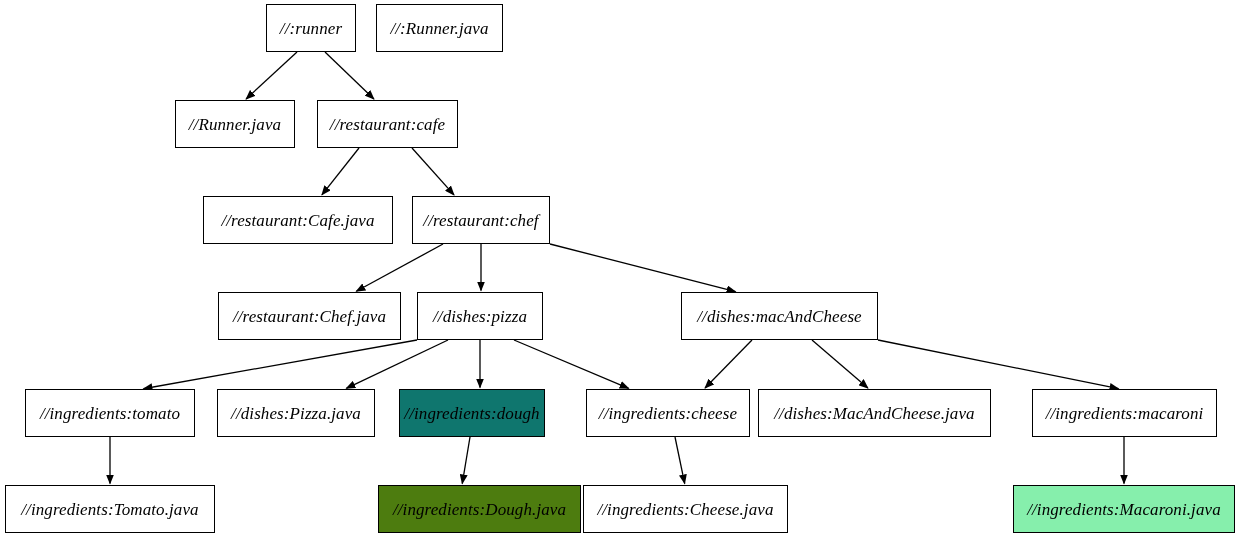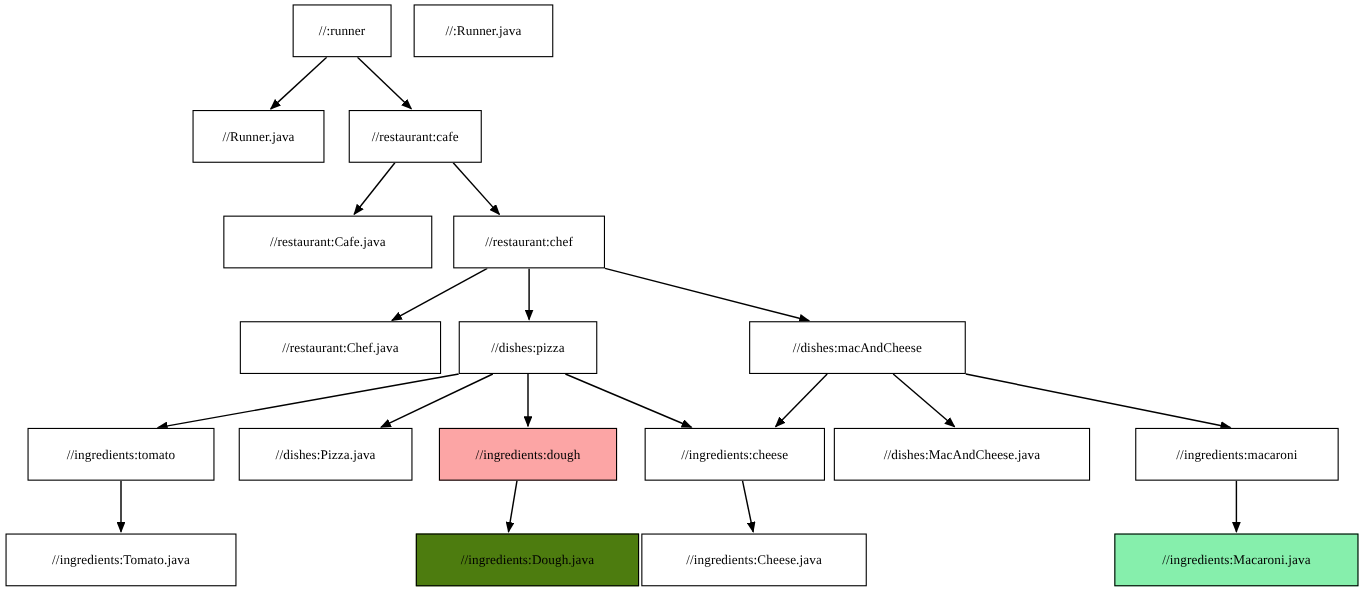--- a/index.html
+++ b/index.html
@@ -27,24 +27,25 @@
     position: absolute;
     box-sizing: border-box;
     border: 1px solid #000000;
     background: #ffffff;
     display: flex;
     align-items: center;
     justify-content: center;
     white-space: nowrap;
   }
   .node-label {
-    font-size: 12px;
+    font-size: 17px;
     line-height: 1;
     color: #000000;
     letter-spacing: 0.1px;
+    font-style: italic;
   }
 </style>
 </head>
 <body>
 
 <div id="graph-canvas">
   <svg id="edge-layer" viewBox="0 0 1242 539" width="1242" height="539">
     <defs>
       <marker id="arrowhead" markerWidth="10" markerHeight="8" refX="9" refY="4" orient="auto" markerUnits="userSpaceOnUse">
         <path d="M0,0 L10,4 L0,8 z" fill="#000000"></path>
@@ -74,21 +75,21 @@
   <div id="node-group">
       <div class="node" style="left: 266px; top: 4px; width: 90px; height: 48px; border-color: rgb(0, 0, 0); background: rgb(255, 255, 255);">
         <span class="node-label">//:runner</span>
       </div>
       <div class="node" style="left: 376px; top: 4px; width: 127px; height: 48px; border-color: rgb(0, 0, 0); background: rgb(255, 255, 255);">
         <span class="node-label">//:Runner.java</span>
       </div>
       <div class="node" style="left: 175px; top: 100px; width: 120px; height: 48px; border-color: rgb(0, 0, 0); background: rgb(255, 255, 255); align-items: center;">
         <span class="node-label">//Runner.java</span>
       </div>
-      <div class="node" style="left: 317px; top: 100px; width: 121px; height: 48px; border-color: rgb(0, 0, 0); background: rgb(255, 255, 255); text-align: right;">
+      <div class="node" style="left: 317px; top: 100px; width: 141px; height: 48px; border-color: rgb(0, 0, 0); background: rgb(255, 255, 255); text-align: right;">
         <span class="node-label">//restaurant:cafe</span>
       </div>
       <div class="node" style="left: 203px; top: 196px; width: 190px; height: 48px; border-color: rgb(0, 0, 0); background: rgb(255, 255, 255);">
         <span class="node-label">//restaurant:Cafe.java</span>
       </div>
       <div class="node" style="left: 412px; top: 196px; width: 138px; height: 48px; border-color: rgb(0, 0, 0); background: rgb(255, 255, 255);">
         <span class="node-label">//restaurant:chef</span>
       </div>
       <div class="node" style="left: 218px; top: 292px; width: 183px; height: 48px; border-color: rgb(0, 0, 0); background: rgb(255, 255, 255);">
         <span class="node-label">//restaurant:Chef.java</span>
@@ -98,21 +99,21 @@
       </div>
       <div class="node" style="left: 681px; top: 292px; width: 197px; height: 48px; border-color: rgb(0, 0, 0); background: rgb(255, 255, 255);">
         <span class="node-label">//dishes:macAndCheese</span>
       </div>
       <div class="node" style="left: 25px; top: 389px; width: 170px; height: 48px; border-color: rgb(0, 0, 0); background: rgb(255, 255, 255);">
         <span class="node-label">//ingredients:tomato</span>
       </div>
       <div class="node" style="left: 217px; top: 389px; width: 158px; height: 48px; border-color: rgb(0, 0, 0); background: rgb(255, 255, 255);">
         <span class="node-label">//dishes:Pizza.java</span>
       </div>
-      <div class="node" style="left: 399px; top: 389px; width: 162px; height: 48px; border-color: rgb(0, 0, 0); background: #fca5a5;">
+      <div class="node" style="left: 399px; top: 389px; width: 146px; height: 48px; border-color: rgb(0, 0, 0); background: #0f766e;">
         <span class="node-label">//ingredients:dough</span>
       </div>
       <div class="node" style="left: 586px; top: 389px; width: 164px; height: 48px; border-color: rgb(0, 0, 0); background: rgb(255, 255, 255);">
         <span class="node-label">//ingredients:cheese</span>
       </div>
       <div class="node" style="left: 758px; top: 389px; width: 233px; height: 48px; border-color: rgb(0, 0, 0); background: rgb(255, 255, 255);">
         <span class="node-label">//dishes:MacAndCheese.java</span>
       </div>
       <div class="node" style="left: 1032px; top: 389px; width: 185px; height: 48px; border-color: rgb(0, 0, 0); background: rgb(255, 255, 255);">
         <span class="node-label">//ingredients:macaroni</span>

